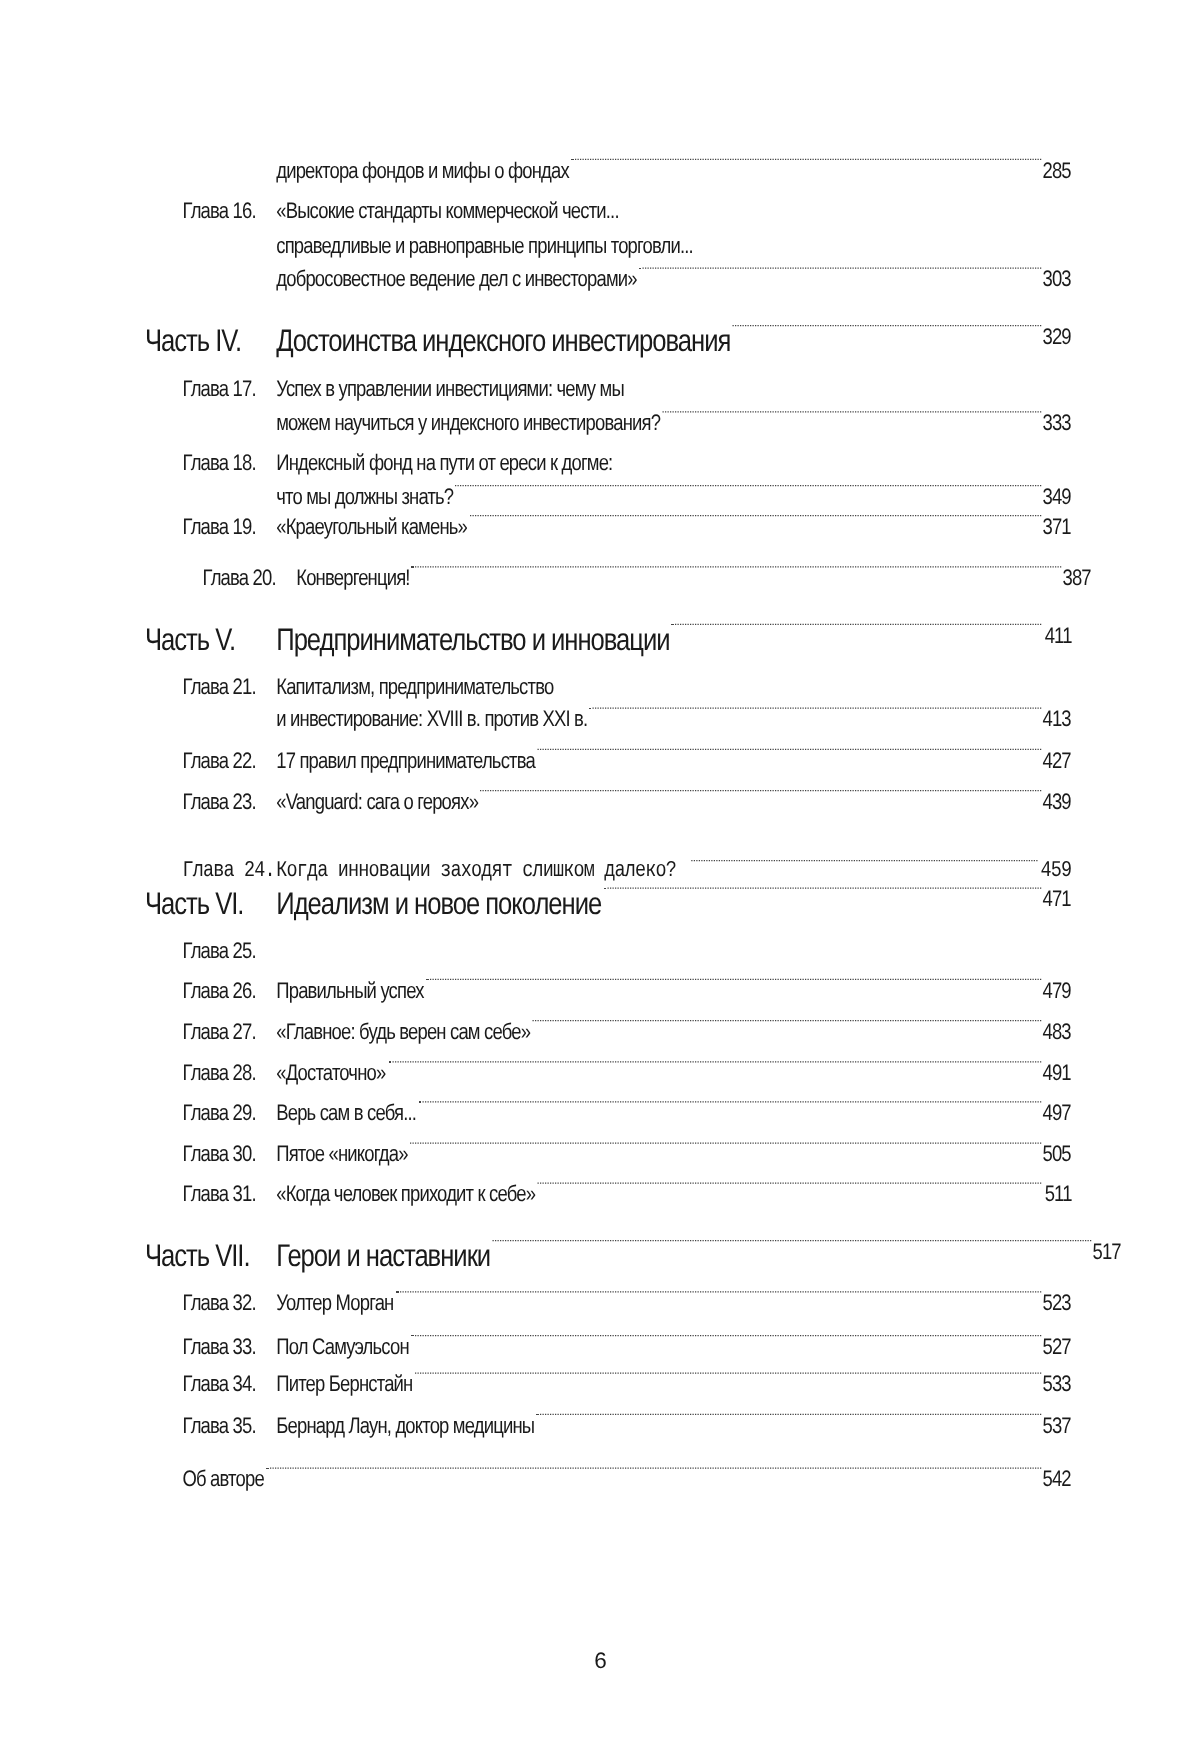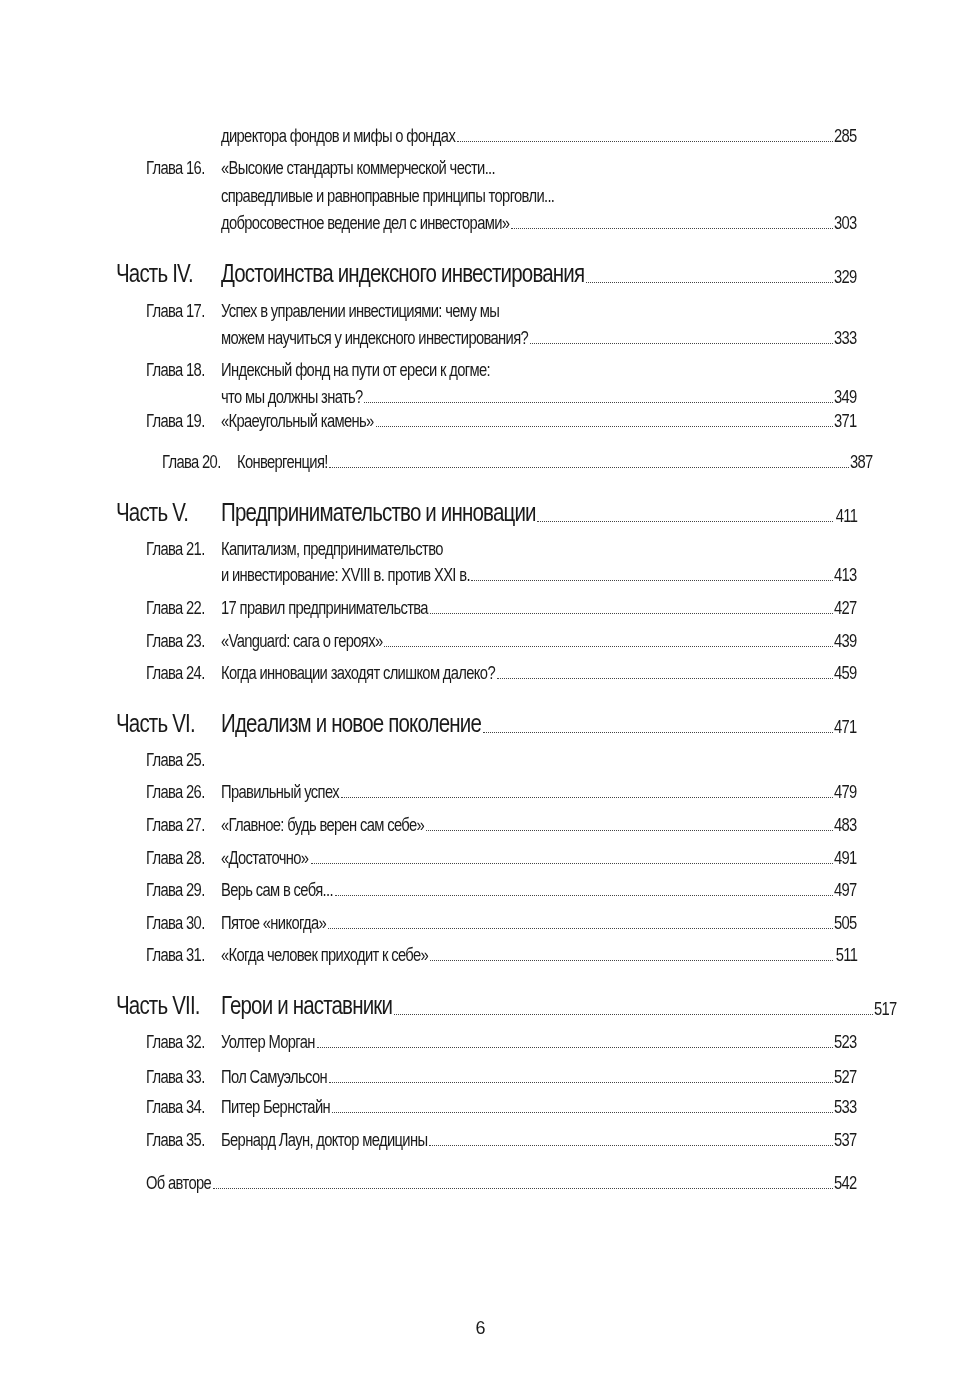--- a/index.html
+++ b/index.html
@@ -1,21 +1,21 @@
 <!DOCTYPE html>
 <html><head>
 <meta charset="utf-8">
 <style>
   html, body { margin:0; padding:0; background:#ffffff; }
   body { width:961px; height:1400px; position:relative; overflow:hidden;
          font-family:"Liberation Sans", sans-serif; color:#1a1a1a; }
   .toc { position:absolute; left:0; top:0; width:961px; }
   .row { position:absolute; left:0; width:961px; display:flex; align-items:flex-end; }
   .lbl { position:absolute; white-space:nowrap; }
-  .title-wrap { position:absolute; right:104px; display:flex; align-items:flex-end; }
+  .title-wrap { position:absolute; right:104px; display:flex; }
   .title { white-space:nowrap; }
   .dots { flex:1; border-bottom:1px dotted #444; margin:0 2px 5px 2px; height:1px; }
   .pg { white-space:nowrap; }
   .chrow .lbl { left:146px; font-size:18px; letter-spacing:-0.8px; transform:scaleX(0.82); transform-origin:left bottom; }
   .chrow .title-wrap { left:221px; font-size:18px; letter-spacing:-0.8px; }
   .chrow .title, .chrow .pg { font-size:18px; }
   .partrow .lbl { left:116px; font-size:25px; letter-spacing:-1px; transform:scaleX(0.82); transform-origin:left bottom; }
   .partrow .title-wrap { left:221px; font-size:25px; letter-spacing:-1px; }
   .partrow .pg { font-size:18px; letter-spacing:-0.8px; }
   .line { position:absolute; left:221px; font-size:18px; letter-spacing:-0.8px; white-space:nowrap; }
@@ -146,21 +146,21 @@
           <div class="row chrow" style="top:628px;height:24px;">
             <span class="lbl">Глава 23.</span>
             <div class="title-wrap">
             <span class="title cond" style="margin-right: -35.5369px;">«Vanguard: сага о героях»</span>
             <span class="dots"></span>
             <span class="pg condr" style="margin-left: -5.33472px;">439</span>
             </div>
           </div>
         </div>
         <div>
-          <div class="row chrow" style="top:660px;height:24px;">
+          <div class="row chrow" style="top:683px;height:24px;font-family:Liberation Mono, monospace;">
             <span class="lbl">Глава 24.</span>
             <div class="title-wrap">
             <span class="title cond" style="margin-right: -60.0559px;">Когда инновации заходят  слишком далеко?</span>
             <span class="dots"></span>
             <span class="pg condr" style="margin-left: -5.33472px;">459</span>
             </div>
           </div>
         </div>
       </div>
       <div>

